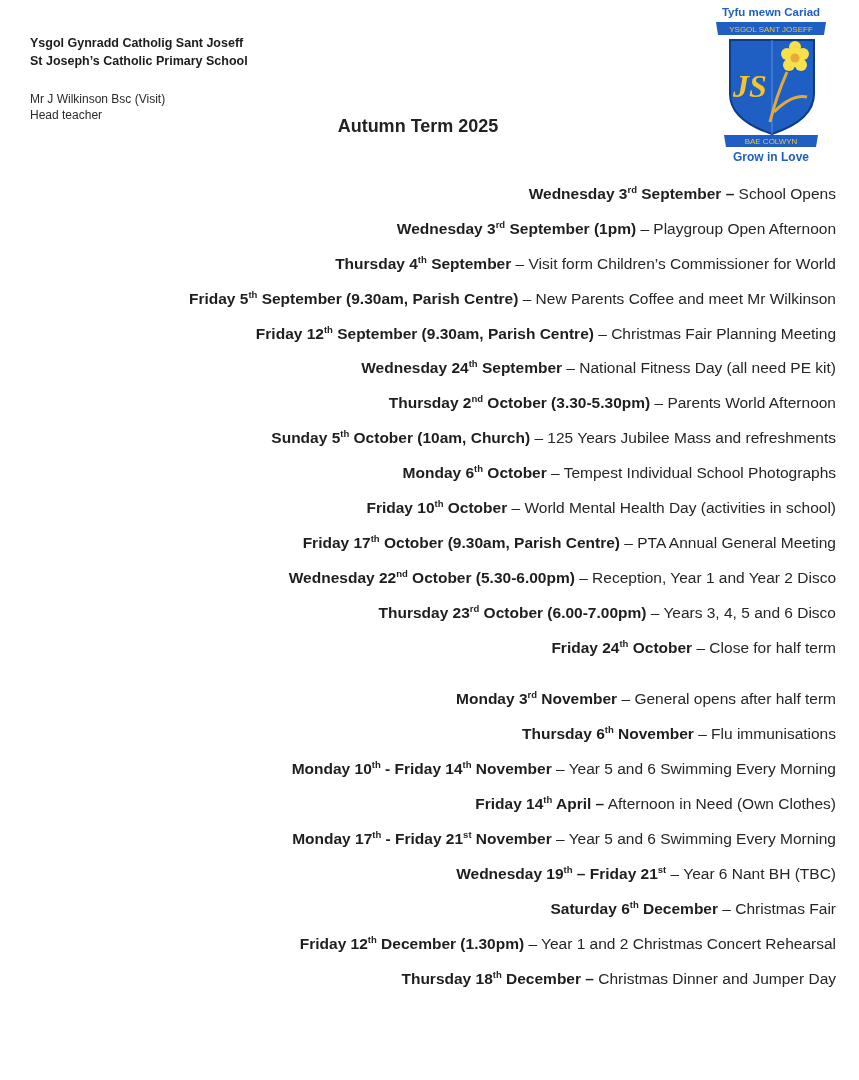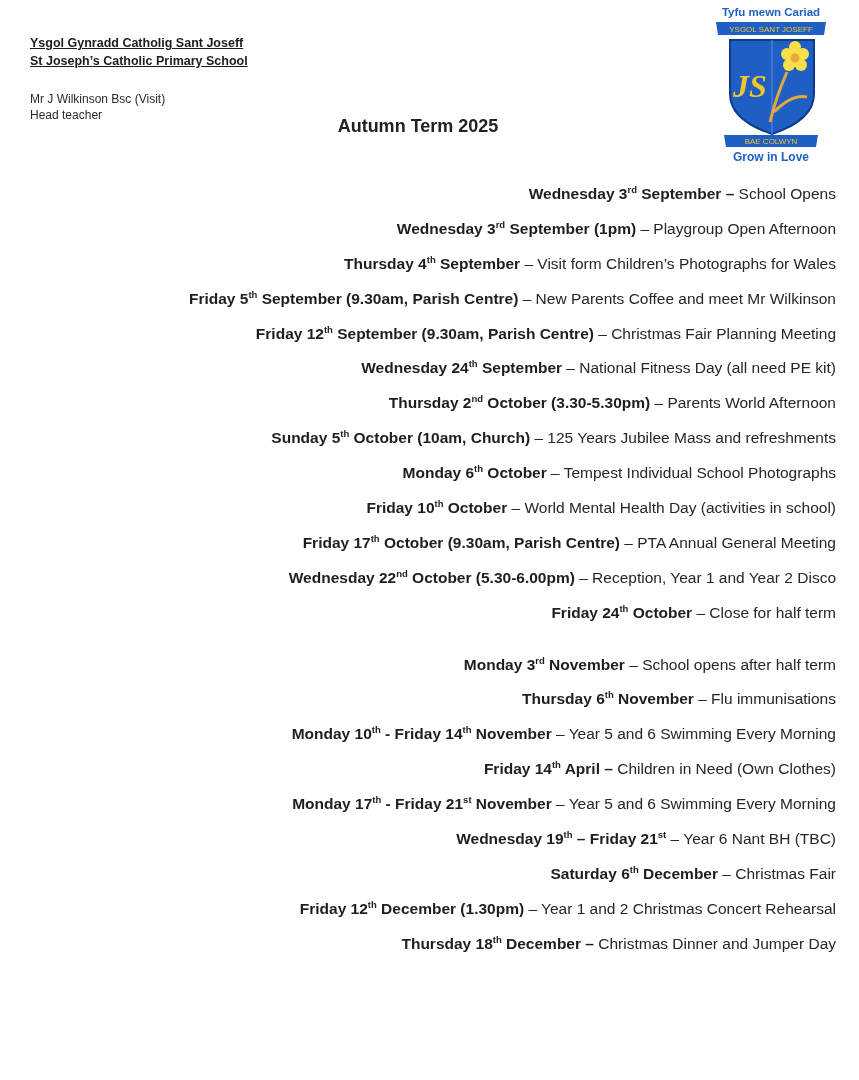--- a/index.html
+++ b/index.html
@@ -1,21 +1,21 @@
 <!DOCTYPE html>
 <html><head>
 <meta charset="utf-8">
 <style>
   html, body { margin: 0; padding: 0; background: #ffffff; }
   body {
     width: 859px; height: 1080px; position: relative; overflow: hidden;
     font-family: "Liberation Sans", sans-serif; color: #1c1c1c;
   }
   .school-block { position: absolute; left: 30px; top: 34px; font-size: 12.5px; line-height: 18px; }
-  .school-name { font-weight: bold; text-decoration: underline; }
+  .school-name { font-weight: bold; }
   .head-block { position: absolute; left: 30px; top: 91px; font-size: 12px; line-height: 16px; color: #2a2a2a; }
   .title { position: absolute; left: 0; width: 836px; top: 116px; text-align: center; font-size: 18px; font-weight: bold; color: #222; }
   .logo { position: absolute; left: 712px; top: 2px; width: 118px; height: 164px; }
   .events { position: absolute; left: 0; top: 184px; width: 836px; }
   .event { text-align: right; font-size: 15.5px; line-height: 19px; height: 34.9px; white-space: nowrap; color: #262626; }
   .event.gap { margin-top: 17px; }
   .event .when { font-weight: bold; color: #1e1e1e; }
   .event sup { font-size: 9.5px; vertical-align: 6px; line-height: 0; }
 </style>
 </head>
@@ -52,33 +52,34 @@
   <path d="M12 133 L106 133 L104 145 L14 145 Z" fill="#1f5fc4"></path>
   <text x="59" y="142" text-anchor="middle" font-family="Liberation Sans, sans-serif" font-size="8" fill="#f2c62a">BAE COLWYN</text>
   <text x="59" y="159" text-anchor="middle" font-family="Liberation Sans, sans-serif" font-weight="bold" font-size="12" fill="#1f5fc4">Grow in Love</text>
 </svg>
 
 <div class="title">Autumn Term 2025</div>
 
 <div class="events" id="events">
     <div class="event"><span class="when"><span>Wednesday 3</span><sup>rd</sup><span> September –</span></span><span class="detail"> School Opens</span></div>
     <div class="event"><span class="when"><span>Wednesday 3</span><sup>rd</sup><span> September (1pm)</span></span><span class="detail"> – Playgroup Open Afternoon</span></div>
-    <div class="event"><span class="when"><span>Thursday 4</span><sup>th</sup><span> September</span></span><span class="detail"> – Visit form Children’s Photographs for Wales</span></div>
+    <div class="event"><span class="when"><span>Thursday 4</span><sup>th</sup><span> September</span></span><span class="detail"> – Visit form Children’s Commissioner for World</span></div>
     <div class="event"><span class="when"><span>Friday 5</span><sup>th</sup><span> September (9.30am, Parish Centre)</span></span><span class="detail"> – New Parents Coffee and meet Mr Wilkinson</span></div>
     <div class="event"><span class="when"><span>Friday 12</span><sup>th</sup><span> September (9.30am, Parish Centre)</span></span><span class="detail"> – Christmas Fair Planning Meeting</span></div>
     <div class="event"><span class="when"><span>Wednesday 24</span><sup>th</sup><span> September</span></span><span class="detail"> – National Fitness Day (all need PE kit)</span></div>
     <div class="event"><span class="when"><span>Thursday 2</span><sup>nd</sup><span> October (3.30-5.30pm)</span></span><span class="detail"> – Parents World Afternoon</span></div>
     <div class="event"><span class="when"><span>Sunday 5</span><sup>th</sup><span> October (10am, Church)</span></span><span class="detail"> – 125 Years Jubilee Mass and refreshments</span></div>
     <div class="event"><span class="when"><span>Monday 6</span><sup>th</sup><span> October</span></span><span class="detail"> – Tempest Individual School Photographs</span></div>
     <div class="event"><span class="when"><span>Friday 10</span><sup>th</sup><span> October</span></span><span class="detail"> – World Mental Health Day (activities in school)</span></div>
     <div class="event"><span class="when"><span>Friday 17</span><sup>th</sup><span> October (9.30am, Parish Centre)</span></span><span class="detail"> – PTA Annual General Meeting</span></div>
     <div class="event"><span class="when"><span>Wednesday 22</span><sup>nd</sup><span> October (5.30-6.00pm)</span></span><span class="detail"> – Reception, Year 1 and Year 2 Disco</span></div>
+    <div class="event"><span class="when"><span>Thursday 23</span><sup>rd</sup><span> October (6.00-7.00pm)</span></span><span class="detail"> – Years 3, 4, 5 and 6 Disco</span></div>
     <div class="event"><span class="when"><span>Friday 24</span><sup>th</sup><span> October</span></span><span class="detail"> – Close for half term</span></div>
-    <div class="event gap"><span class="when"><span>Monday 3</span><sup>rd</sup><span> November</span></span><span class="detail"> – School opens after half term</span></div>
+    <div class="event gap"><span class="when"><span>Monday 3</span><sup>rd</sup><span> November</span></span><span class="detail"> – General opens after half term</span></div>
     <div class="event"><span class="when"><span>Thursday 6</span><sup>th</sup><span> November</span></span><span class="detail"> – Flu immunisations</span></div>
     <div class="event"><span class="when"><span>Monday 10</span><sup>th</sup><span> - Friday 14</span><sup>th</sup><span> November</span></span><span class="detail"> – Year 5 and 6 Swimming Every Morning</span></div>
-    <div class="event"><span class="when"><span>Friday 14</span><sup>th</sup><span> April –</span></span><span class="detail"> Children in Need (Own Clothes)</span></div>
+    <div class="event"><span class="when"><span>Friday 14</span><sup>th</sup><span> April –</span></span><span class="detail"> Afternoon in Need (Own Clothes)</span></div>
     <div class="event"><span class="when"><span>Monday 17</span><sup>th</sup><span> - Friday 21</span><sup>st</sup><span> November</span></span><span class="detail"> – Year 5 and 6 Swimming Every Morning</span></div>
     <div class="event"><span class="when"><span>Wednesday 19</span><sup>th</sup><span> – Friday 21</span><sup>st</sup></span><span class="detail"> – Year 6 Nant BH (TBC)</span></div>
     <div class="event"><span class="when"><span>Saturday 6</span><sup>th</sup><span> December</span></span><span class="detail"> – Christmas Fair</span></div>
     <div class="event"><span class="when"><span>Friday 12</span><sup>th</sup><span> December (1.30pm)</span></span><span class="detail"> – Year 1 and 2 Christmas Concert Rehearsal</span></div>
     <div class="event"><span class="when"><span>Thursday 18</span><sup>th</sup><span> December –</span></span><span class="detail"> Christmas Dinner and Jumper Day</span></div>
   </div>
 
 </body></html>

